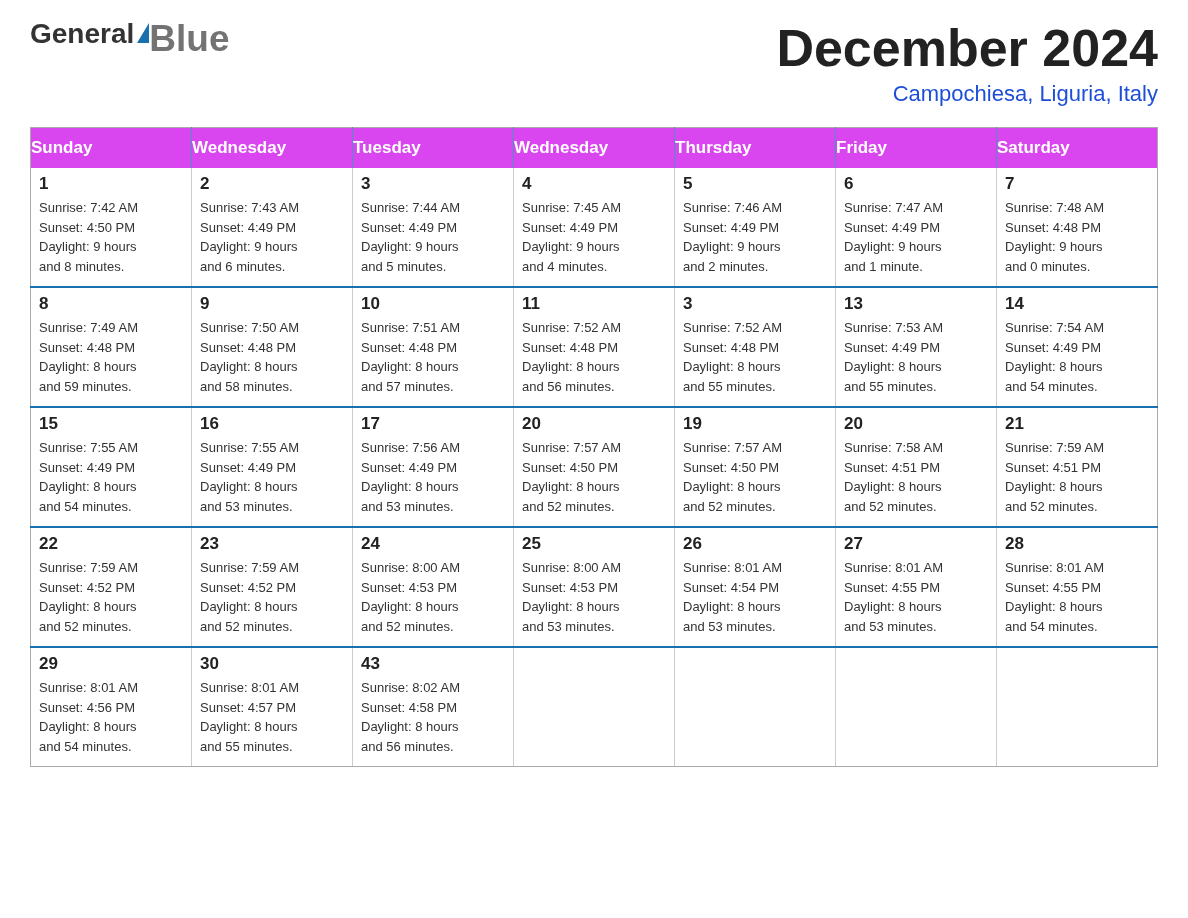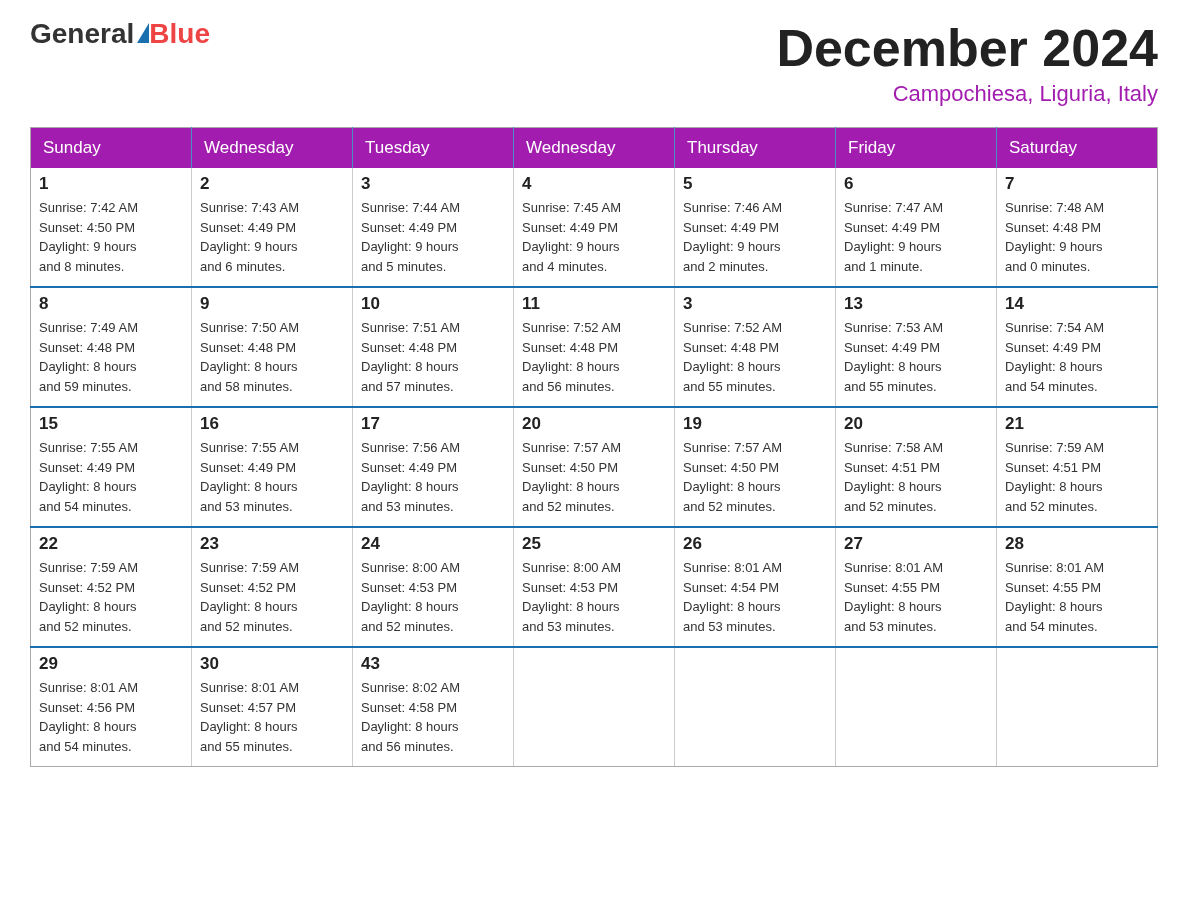--- a/index.html
+++ b/index.html
@@ -21,55 +21,55 @@
       flex-direction: row;
       align-items: flex-start;
     }
     .logo-general {
       font-size: 28px;
       font-weight: bold;
       color: #333;
       line-height: 1;
     }
     .logo-blue {
-      font-size: 28px;
-      font-weight: bold;
-      color: #ef4444;
+      font-size: 37px;
+      font-weight: bold;
+      color: #737373;
       line-height: 1;
     }
     .logo-row {
       display: flex;
       align-items: center;
     }
     .title-block {
       text-align: right;
     }
     .month-title {
       font-size: 52px;
       font-weight: bold;
       color: #222;
       line-height: 1.1;
     }
     .location-title {
       font-size: 22px;
-      color: #a21caf;
+      color: #1d4ed8;
       margin-top: 4px;
       text-align: right;
     }
     .calendar-table {
       width: 100%;
       border-collapse: collapse;
       border: 1px solid #aaa;
     }
     .calendar-table th {
-      background-color: #a21caf;
+      background-color: #d946ef;
       color: #fff;
       font-size: 17px;
-      font-weight: normal;
-      padding: 10px 12px;
+      font-weight: bold;
+      padding: 10px 0;
       text-align: left;
       border-right: 1px solid #4a90c4;
     }
     .calendar-table th:last-child {
       border-right: none;
     }
     .calendar-table td {
       vertical-align: top;
       padding: 6px 8px 10px 8px;
       border-right: 1px solid #ccc;

